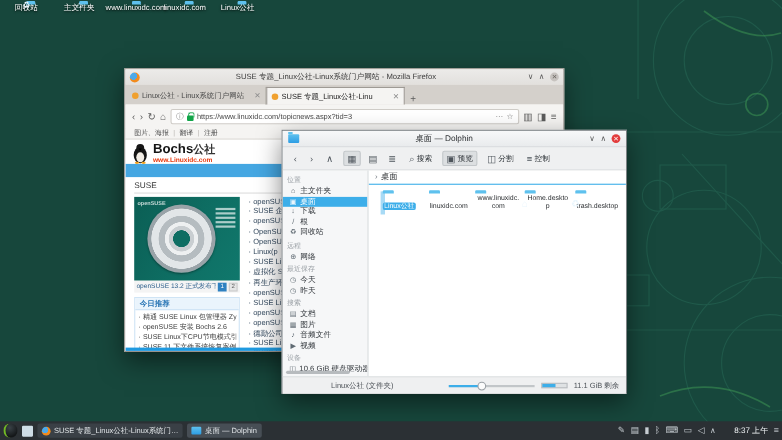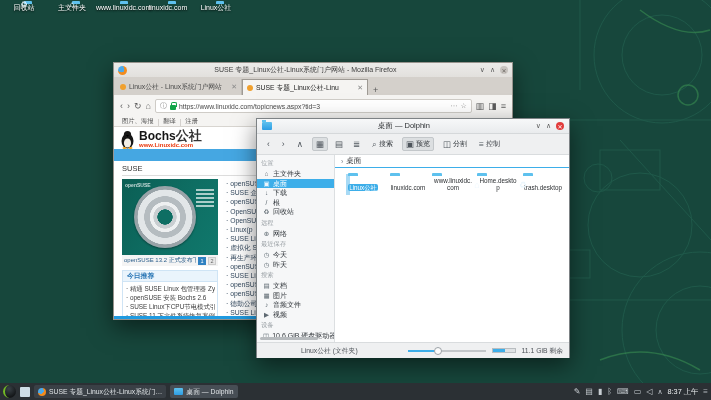--- a/index.html
+++ b/index.html
@@ -41,21 +41,21 @@
   .lock::before{content:"";position:absolute;top:-3px;left:1px;width:4px;height:4px;border:1px solid #12a549;border-bottom:none;border-radius:2px 2px 0 0;}
   .u-text{flex:1;white-space:nowrap;overflow:hidden;}
   .u-r{color:#777;font-size:7px;}
   .f-bookmarks{height:10px;display:flex;align-items:center;gap:4px;padding:0 8px;font-size:6.3px;color:#4d4d4d;background:#f5f4f2;border-bottom:1px solid #d8d5d0;}
   .f-bookmarks .sep{color:#b9b5b0;}
 
   
   .f-content{position:relative;height:192px;background:#fff;overflow:hidden;}
   .pg-logo{height:22px;display:flex;align-items:center;padding:2px 0 0 6px;gap:4px;}
   .pg-name{font-size:12px;font-weight:bold;color:#151515;line-height:12px;}
-  .pg-name small{font-size:13px;color:#333;}
+  .pg-name small{font-size:10px;color:#333;}
   .pg-url{font-size:6px;color:#e8380d;font-weight:bold;}
   .pg-nav{height:12px;background:#45a7e2;display:flex;align-items:center;justify-content:flex-end;gap:8px;padding:0 14px;font-size:6.5px;color:#fff;}
   .pg-body{padding:3px 6px 0 8px;}
   .pg-section{font-size:7.5px;color:#333;border-bottom:1px solid #ddd;padding-bottom:2px;margin-bottom:3px;}
   .pg-cols{display:flex;}
   .pg-left{width:96px;flex:none;}
   .pg-img{position:relative;width:96px;height:76px;background:linear-gradient(120deg,#0b5e54,#0e6e63 55%,#10786c);overflow:hidden;}
   .pg-brand{position:absolute;left:3px;top:3px;font-size:5px;color:rgba(255,255,255,.75);font-weight:bold;}
   .disc{position:absolute;left:12px;top:7px;width:62px;height:62px;border-radius:50%;
     background:radial-gradient(circle,#0e6e63 0 17%,#c9ced1 18% 26%,#eef0f1 27% 34%,#b5bcc0 35% 47%,#e2e6e8 48% 62%,#99a3a8 63% 76%,#e9edef 77% 100%);
@@ -120,21 +120,21 @@
   .launcher{width:13px;height:13px;border-radius:50%;background:radial-gradient(circle at 35% 30%,#3a4247,#141719 70%);border-left:2px solid #73ba25;flex:none;}
   .pager{width:10px;height:10px;background:#cfdde6;border-radius:1px;flex:none;}
   .task{height:13px;display:flex;align-items:center;gap:3px;background:#3a4046;border-radius:2px;padding:0 4px;max-width:150px;}
   .task.active{background:#474e55;}
   .task .tlabel{font-size:6.8px;color:#dfe3e6;white-space:nowrap;overflow:hidden;}
   .task .ffi{width:8px;height:8px;border-radius:50%;background:radial-gradient(circle at 35% 35%,#4da9e8 0 40%,#f28b1d 41% 100%);flex:none;}
   .task .fdi{width:9px;height:7px;background:linear-gradient(#5ec1ee,#2d9de4);border-radius:1px;flex:none;}
   .tray{margin-left:auto;display:flex;align-items:center;gap:5px;}
   .tray .ti{font-size:8px;color:#c7cdd2;line-height:10px;}
   .tray .caret{font-size:7px;color:#c7cdd2;}
-  .clock{font-size:7.3px;color:#eef1f3;white-space:nowrap;}
+  .clock{font-size:7.3px;color:#eef1f3;white-space:nowrap;margin-left:12px;}
   .handle{font-size:8px;color:#aeb4b9;}
 </style>
 </head>
 <body>
 
 <div id="screen">
 
   <svg id="bg-pattern" width="711" height="400">
     <g fill="none" stroke="#2a6f5b" stroke-width="1" opacity="0.45">
       <circle cx="662" cy="55" r="68"></circle>

